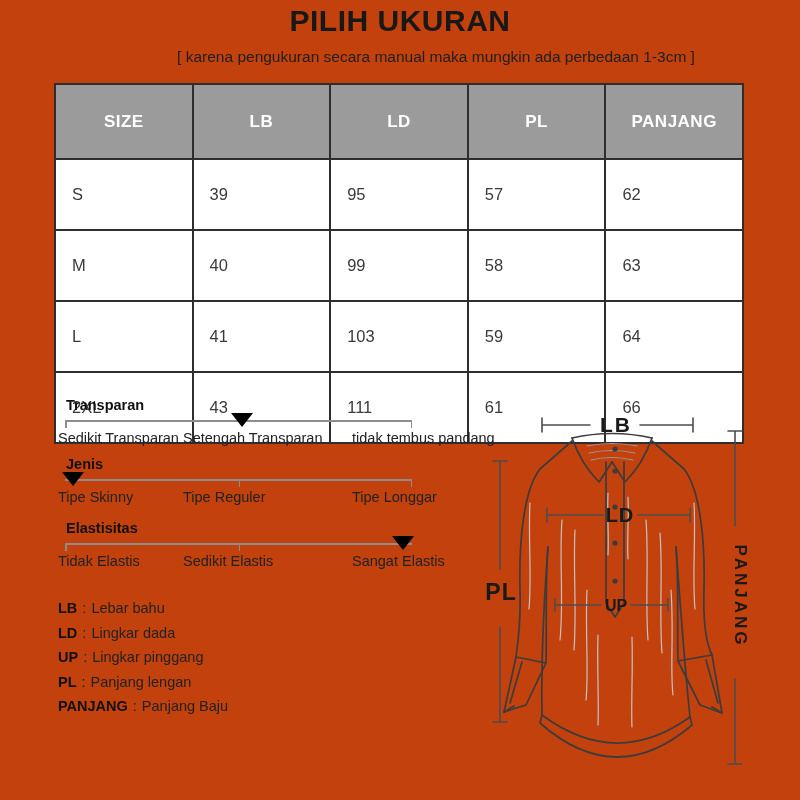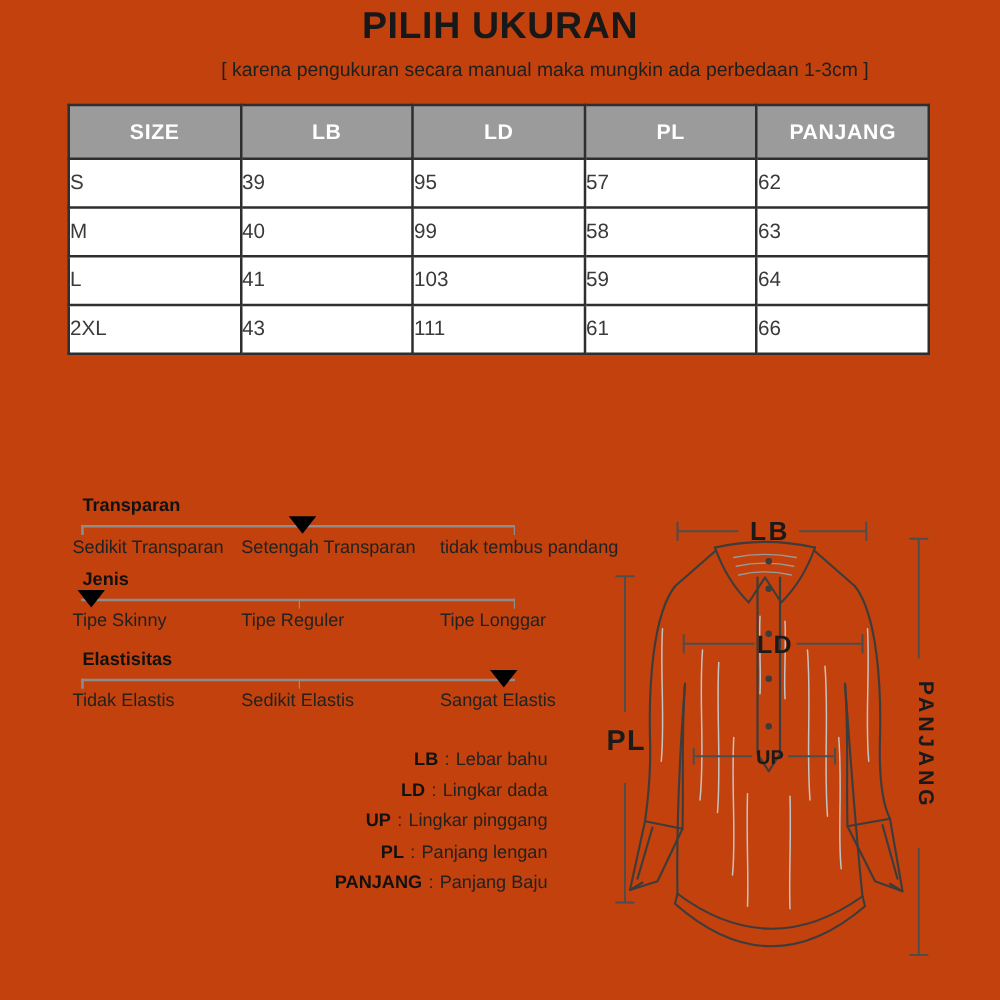--- a/index.html
+++ b/index.html
@@ -15,44 +15,44 @@
   .page-subtitle{
     position:absolute;top:48px;left:0;width:100%;text-align:center;
     font-size:15.5px;color:#1f1f1f;margin-left:36px;
   }
   
   table.size-table{
     position:absolute;left:54px;top:83px;width:690px;
     border-collapse:collapse;table-layout:fixed;
   }
   .size-table th,.size-table td{
-    border:2px solid #2e2e2e;vertical-align:middle;padding:0;
+    border:2px solid #2e2e2e;vertical-align:middle;padding:16px;
   }
   .size-table th{
     height:41px;background:#9b9b9b;color:#ffffff;font-size:17px;font-weight:700;letter-spacing:.5px;
   }
   .size-table td{height:37px;font-size:16.5px;color:#3a3a3a;background:#fff;}
   
   .scale{position:absolute;left:0;width:480px;height:60px;}
   .scale-name{position:absolute;left:66px;top:0;font-size:14.5px;font-weight:700;color:#111;}
   .scale-line{position:absolute;left:65px;top:23px;width:347px;height:1.5px;background:#8d8d8d;}
   .scale-tick{position:absolute;top:0;width:1.5px;height:8px;background:#8d8d8d;}
   .tick-0{left:0;} .tick-50{left:50%;} .tick-100{right:0;}
   .scale-marker{
     position:absolute;top:-7px;width:0;height:0;transform:translateX(-50%);
     border-left:11px solid transparent;border-right:11px solid transparent;border-top:14px solid #000;
   }
   .scale-labels{position:absolute;left:0;top:33px;width:480px;height:18px;font-size:14.5px;color:#222;}
   .scale-labels .sl-0{position:absolute;left:58px;white-space:nowrap;}
-  .scale-labels .sl-1{position:absolute;left:193px;white-space:nowrap;}
+  .scale-labels .sl-1{position:absolute;left:183px;white-space:nowrap;}
   .scale-labels .sl-2{position:absolute;left:352px;white-space:nowrap;}
   #scale-transparan{top:397px;} #scale-jenis{top:456px;} #scale-elastisitas{top:520px;}
   
   .legend{position:absolute;left:58px;top:600px;width:380px;}
-  .legend-item{height:24.5px;font-size:14.5px;color:#222;white-space:nowrap;text-align:right;}
+  .legend-item{height:24.5px;font-size:14.5px;color:#222;white-space:nowrap;}
   .legend-item .abbr{font-weight:700;color:#111;}
   .legend-item .sep{margin:0 5px;}
   
   .shirt-svg{position:absolute;left:460px;top:385px;}
   .shirt-svg text{font-family:"Liberation Sans","DejaVu Sans",sans-serif;font-weight:700;fill:#1a1a1a;}
 </style>
 </head>
 <body>
 
 <div class="canvas">

